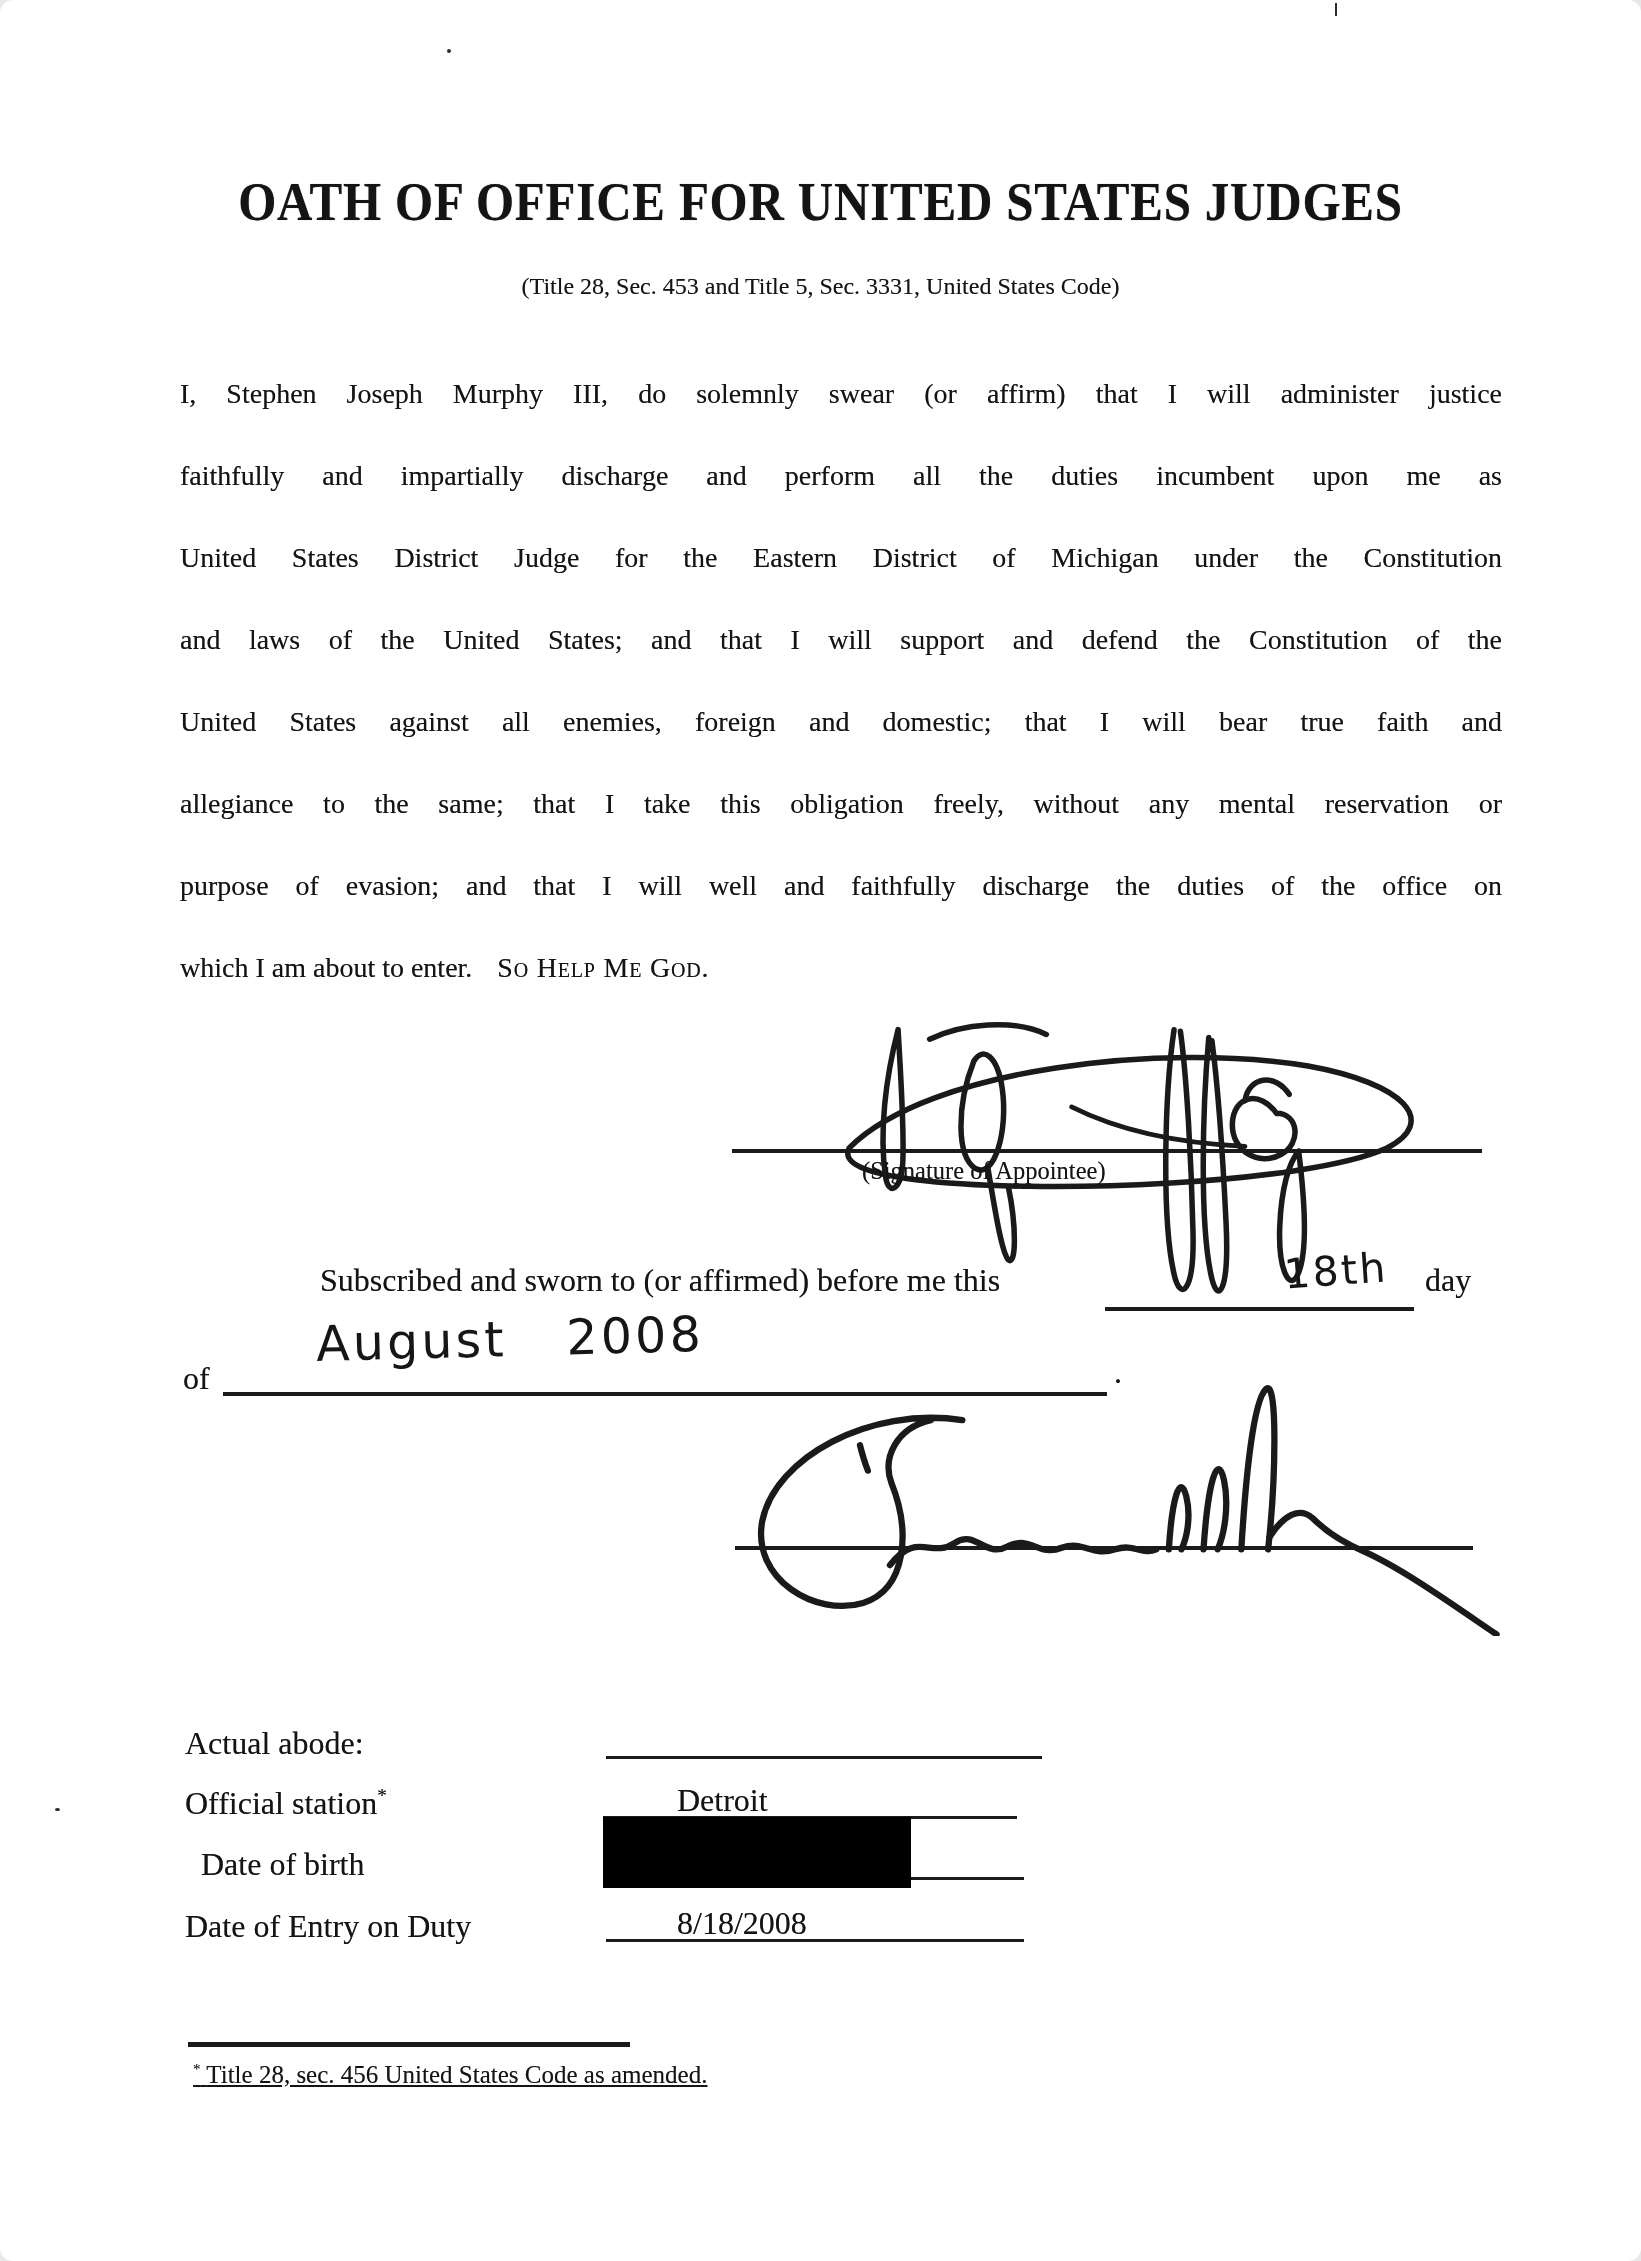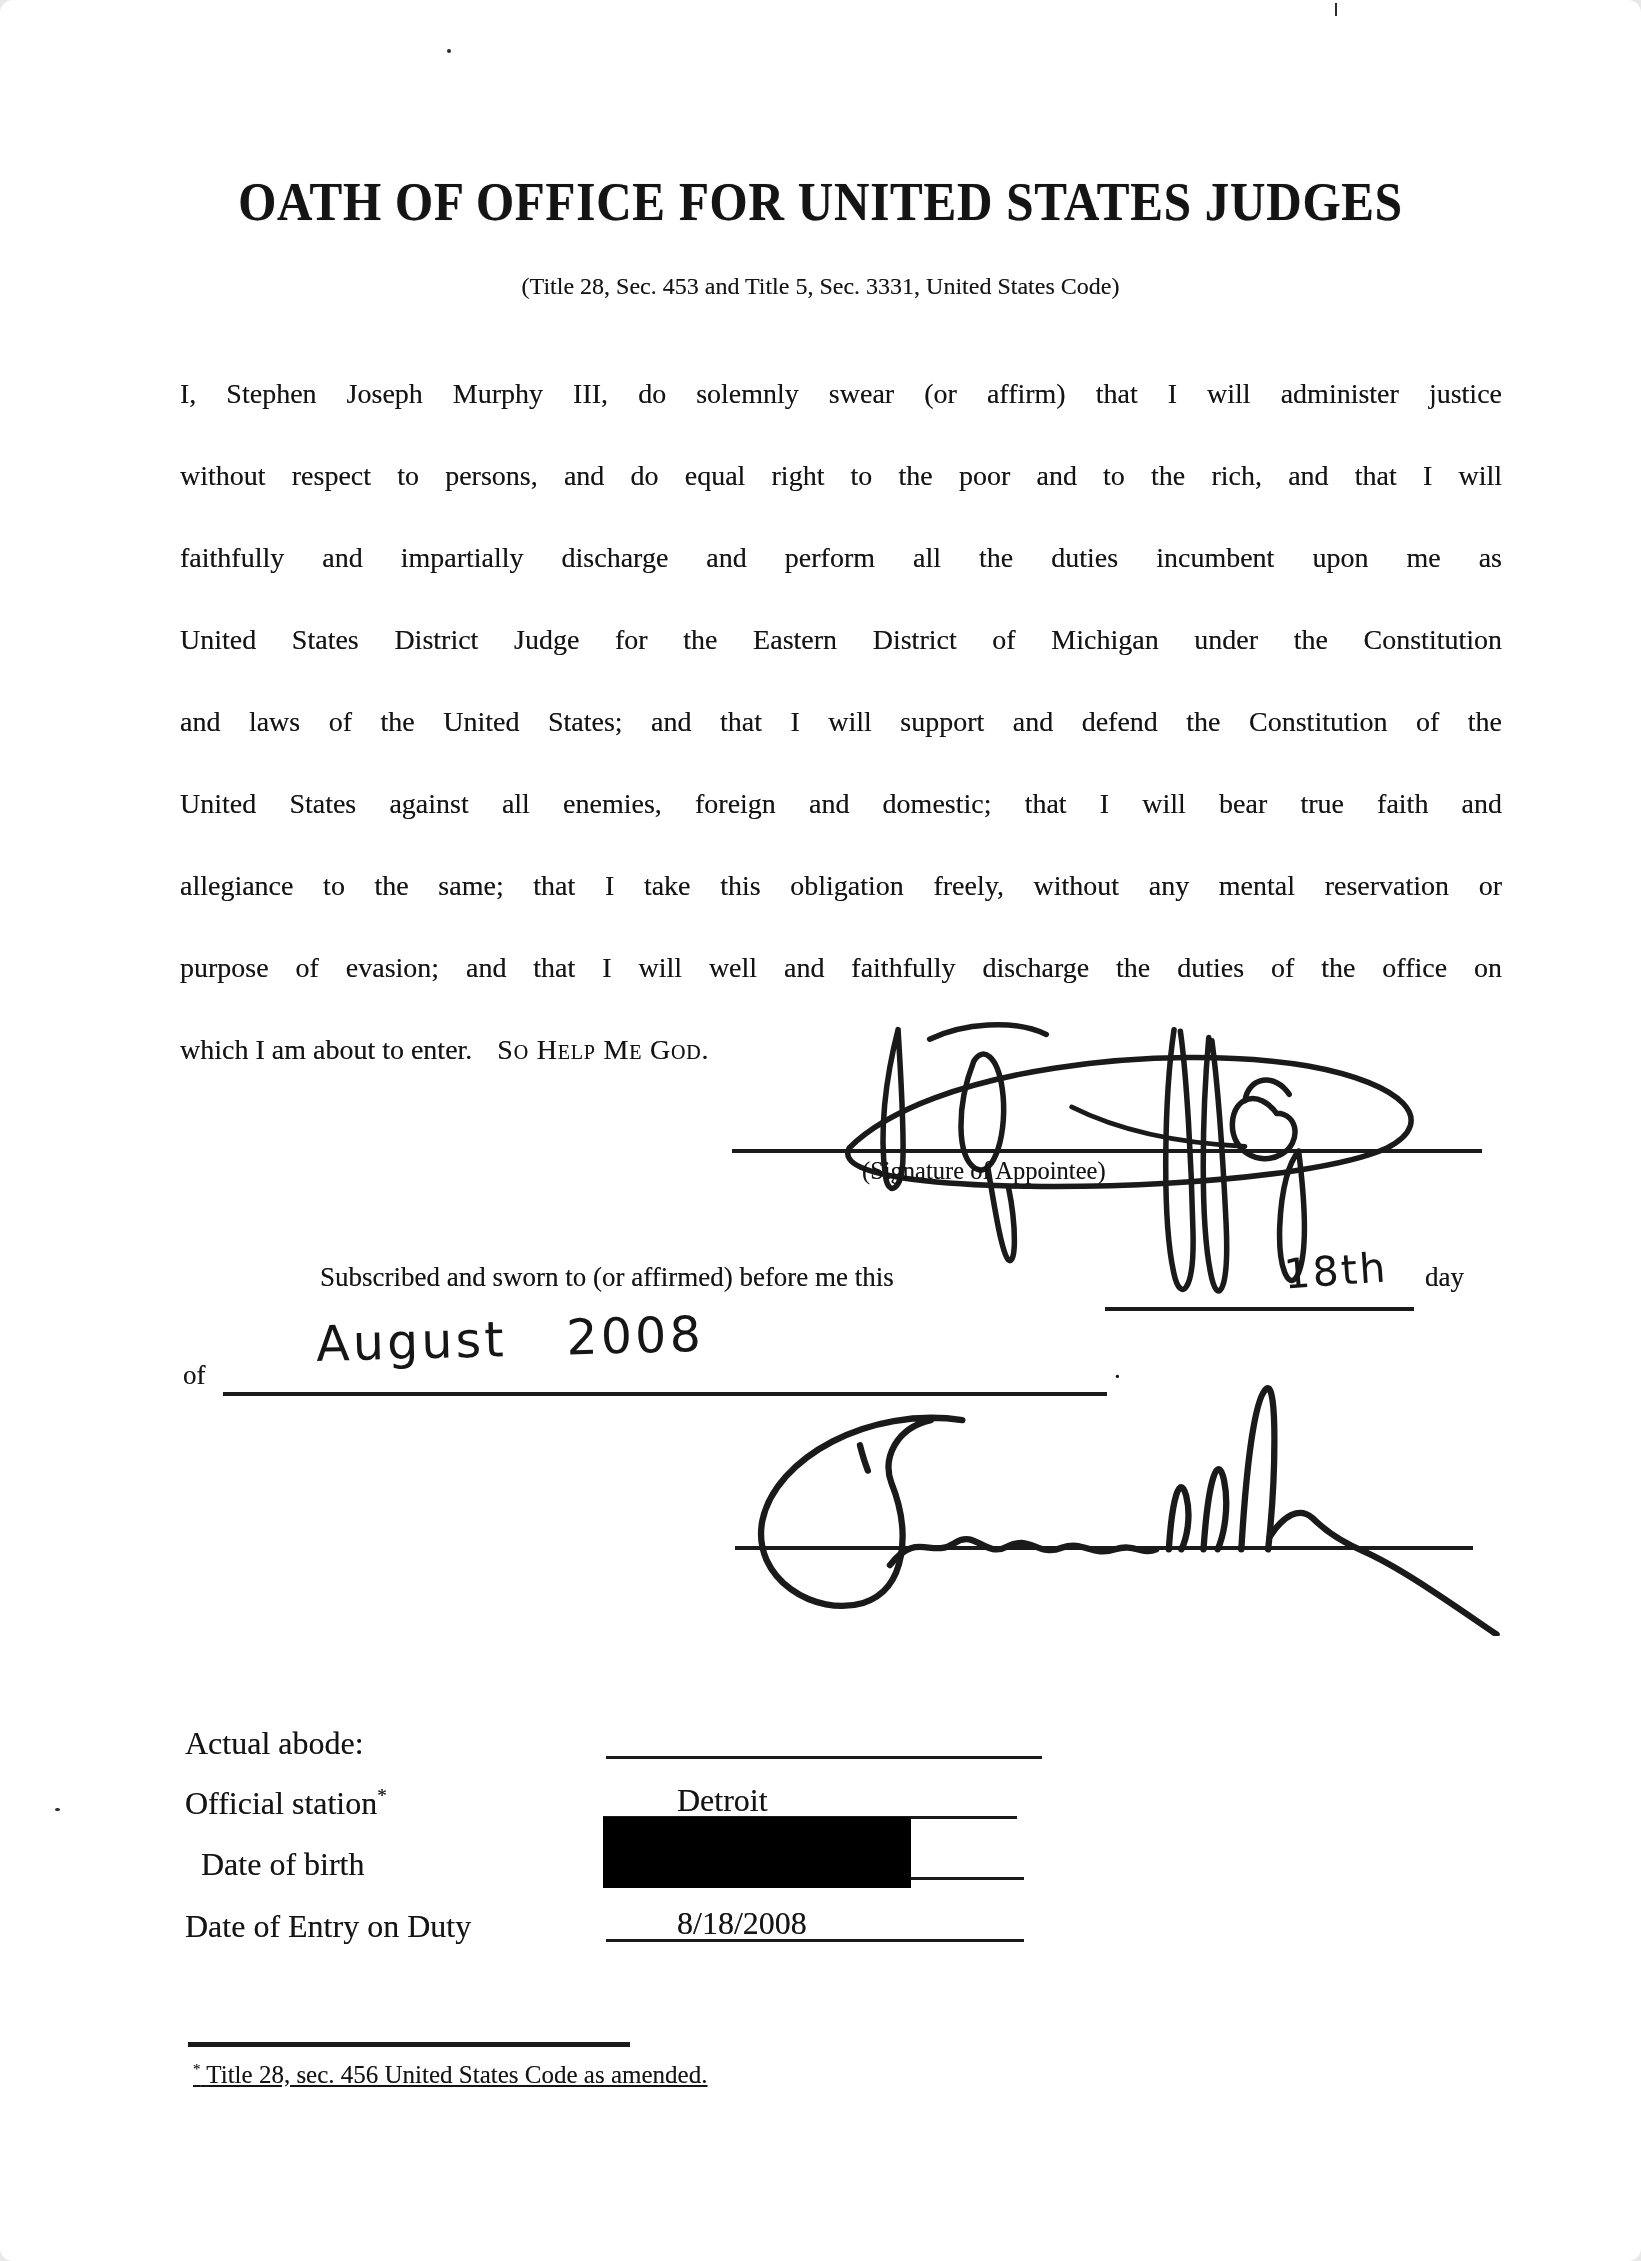--- a/index.html
+++ b/index.html
@@ -73,21 +73,21 @@
     height: 4px;
   }
   .rule.thin { height: 3.2px; }
 
   .sig-label {
     font-size: 24.5px;
     text-shadow: 0 0 0.4px rgba(0,0,0,0.4);
     white-space: nowrap;
   }
   .body-text {
-    font-size: 27px;
+    font-size: 32px;
     text-shadow: 0 0 0.5px rgba(0,0,0,0.5);
     white-space: nowrap;
   }
   .field-label {
     font-size: 32px;
     text-shadow: 0 0 0.5px rgba(0,0,0,0.5);
     white-space: nowrap;
   }
   .field-value {
     font-size: 32px;
@@ -135,21 +135,20 @@
   <div class="abs speck" style="left:1335px; top:3.2px; width:2.4px; height:12.6px;"></div>
   <div class="abs speck" style="left:447px; top:49px; width:4px; height:4px; border-radius:50%;"></div>
   <div class="abs speck" style="left:55px; top:1808px; width:4.7px; height:3.2px; border-radius:50%;"></div>
 
   <div class="abs doc-title">OATH OF OFFICE FOR UNITED STATES JUDGES</div>
   <div class="abs doc-subtitle">(Title 28, Sec. 453 and Title 5, Sec. 3331, United States Code)</div>
 
   <div class="abs oath">
     <div>
         <div class="oath-line">I, Stephen Joseph Murphy III, do solemnly swear (or affirm) that I will administer justice</div>
-        <div class="oath-line">without respect to persons, and do equal right to the poor and to the rich, and that I will</div>
         <div class="oath-line">faithfully and impartially discharge and perform all the duties incumbent upon me as</div>
         <div class="oath-line">United States District Judge for the Eastern District of Michigan under the Constitution</div>
         <div class="oath-line">and laws of the United States; and that I will support and defend the Constitution of the</div>
         <div class="oath-line">United States against all enemies, foreign and domestic; that I will bear true faith and</div>
         <div class="oath-line">allegiance to the same; that I take this obligation freely, without any mental reservation or</div>
         <div class="oath-line">purpose of evasion; and that I will well and faithfully discharge the duties of the office on</div>
       </div>
     <div class="oath-line last">
       <span>which I am about to enter.</span><span class="smallcaps">So Help Me God.</span>
     </div>

